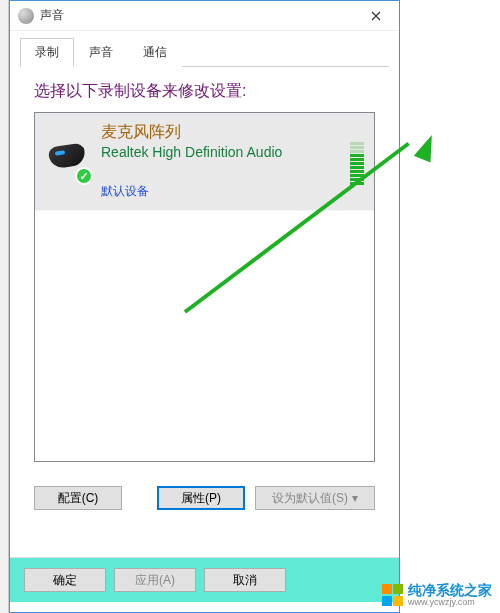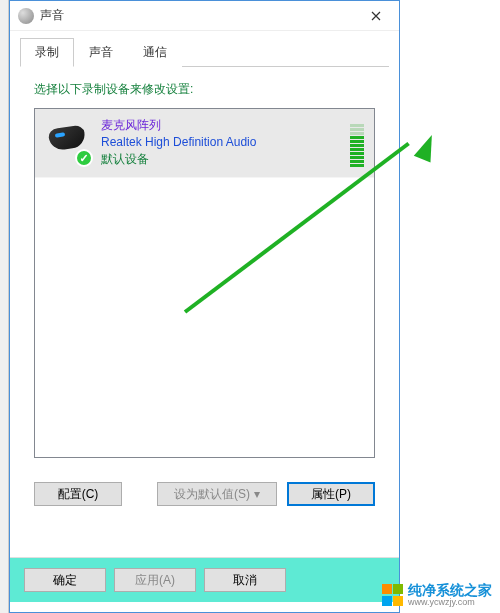--- a/index.html
+++ b/index.html
@@ -65,22 +65,22 @@
     background: #fff;
   }
   .tab.active {
     border-color: #ccc;
     border-bottom: 1px solid #fff;
     background: #fff;
   }
   
   .instruction {
     margin: 14px 24px 10px 24px;
-    color: #15803d;
-    font-size: 12px;
+    color: #701a75;
+    font-size: 16px;
   }
   
   .listbox {
     margin: 0 24px;
     border: 1px solid #828790;
     height: 350px;
     background: #fff;
     overflow: hidden;
   }
   .device-item {
@@ -115,23 +115,23 @@
     position: absolute;
     right: -2px; bottom: -2px;
     width: 18px; height: 18px;
     background: #2ecc40;
     border: 2px solid #fff;
     border-radius: 50%;
     display: flex; align-items: center; justify-content: center;
     color: #fff; font-size: 11px; font-weight: bold;
   }
   .device-text { flex: 1; line-height: 1.4; }
-  .device-name { color: #6d28d9; font-size: 12px; }
-  .device-driver { color: #1d4ed8; font-size: 12px; }
-  .device-status { color: #15803d; font-size: 12px; }
+  .device-name { color: #a16207; font-size: 16px; }
+  .device-driver { color: #15803d; font-size: 14px; }
+  .device-status { color: #1d4ed8; font-size: 12px; margin-top: 20px; }
   
   .level-meter {
     width: 14px; height: 50px;
     display: flex; flex-direction: column-reverse;
     gap: 1px;
     margin-left: 8px;
   }
   .level-bar { width: 100%; height: 3px; }
   .level-bar.filled { background: #1fb124; }
   .level-bar.empty { background: #b8d8b8; }
@@ -251,25 +251,25 @@
           <div class="level-bar empty"></div>
           <div class="level-bar empty"></div>
           <div class="level-bar empty"></div>
         </div>
     </div>
   </div>
 
   <div class="bottom-row1">
     <div class="btn">配置(C)</div>
     <div class="spacer"></div>
+    <div class="btn highlighted">属性(P)</div>
     <div class="btn dropdown-btn disabled">
       <span>设为默认值(S)</span>
       <span class="caret">▾</span>
     </div>
-    <div class="btn highlighted">属性(P)</div>
   </div>
 
   <div class="dialog-buttons">
     <div class="btn">确定</div>
     <div class="btn disabled">应用(A)</div>
     <div class="btn">取消</div>
   </div>
 </div>
 
 <div class="arrow-annot">

